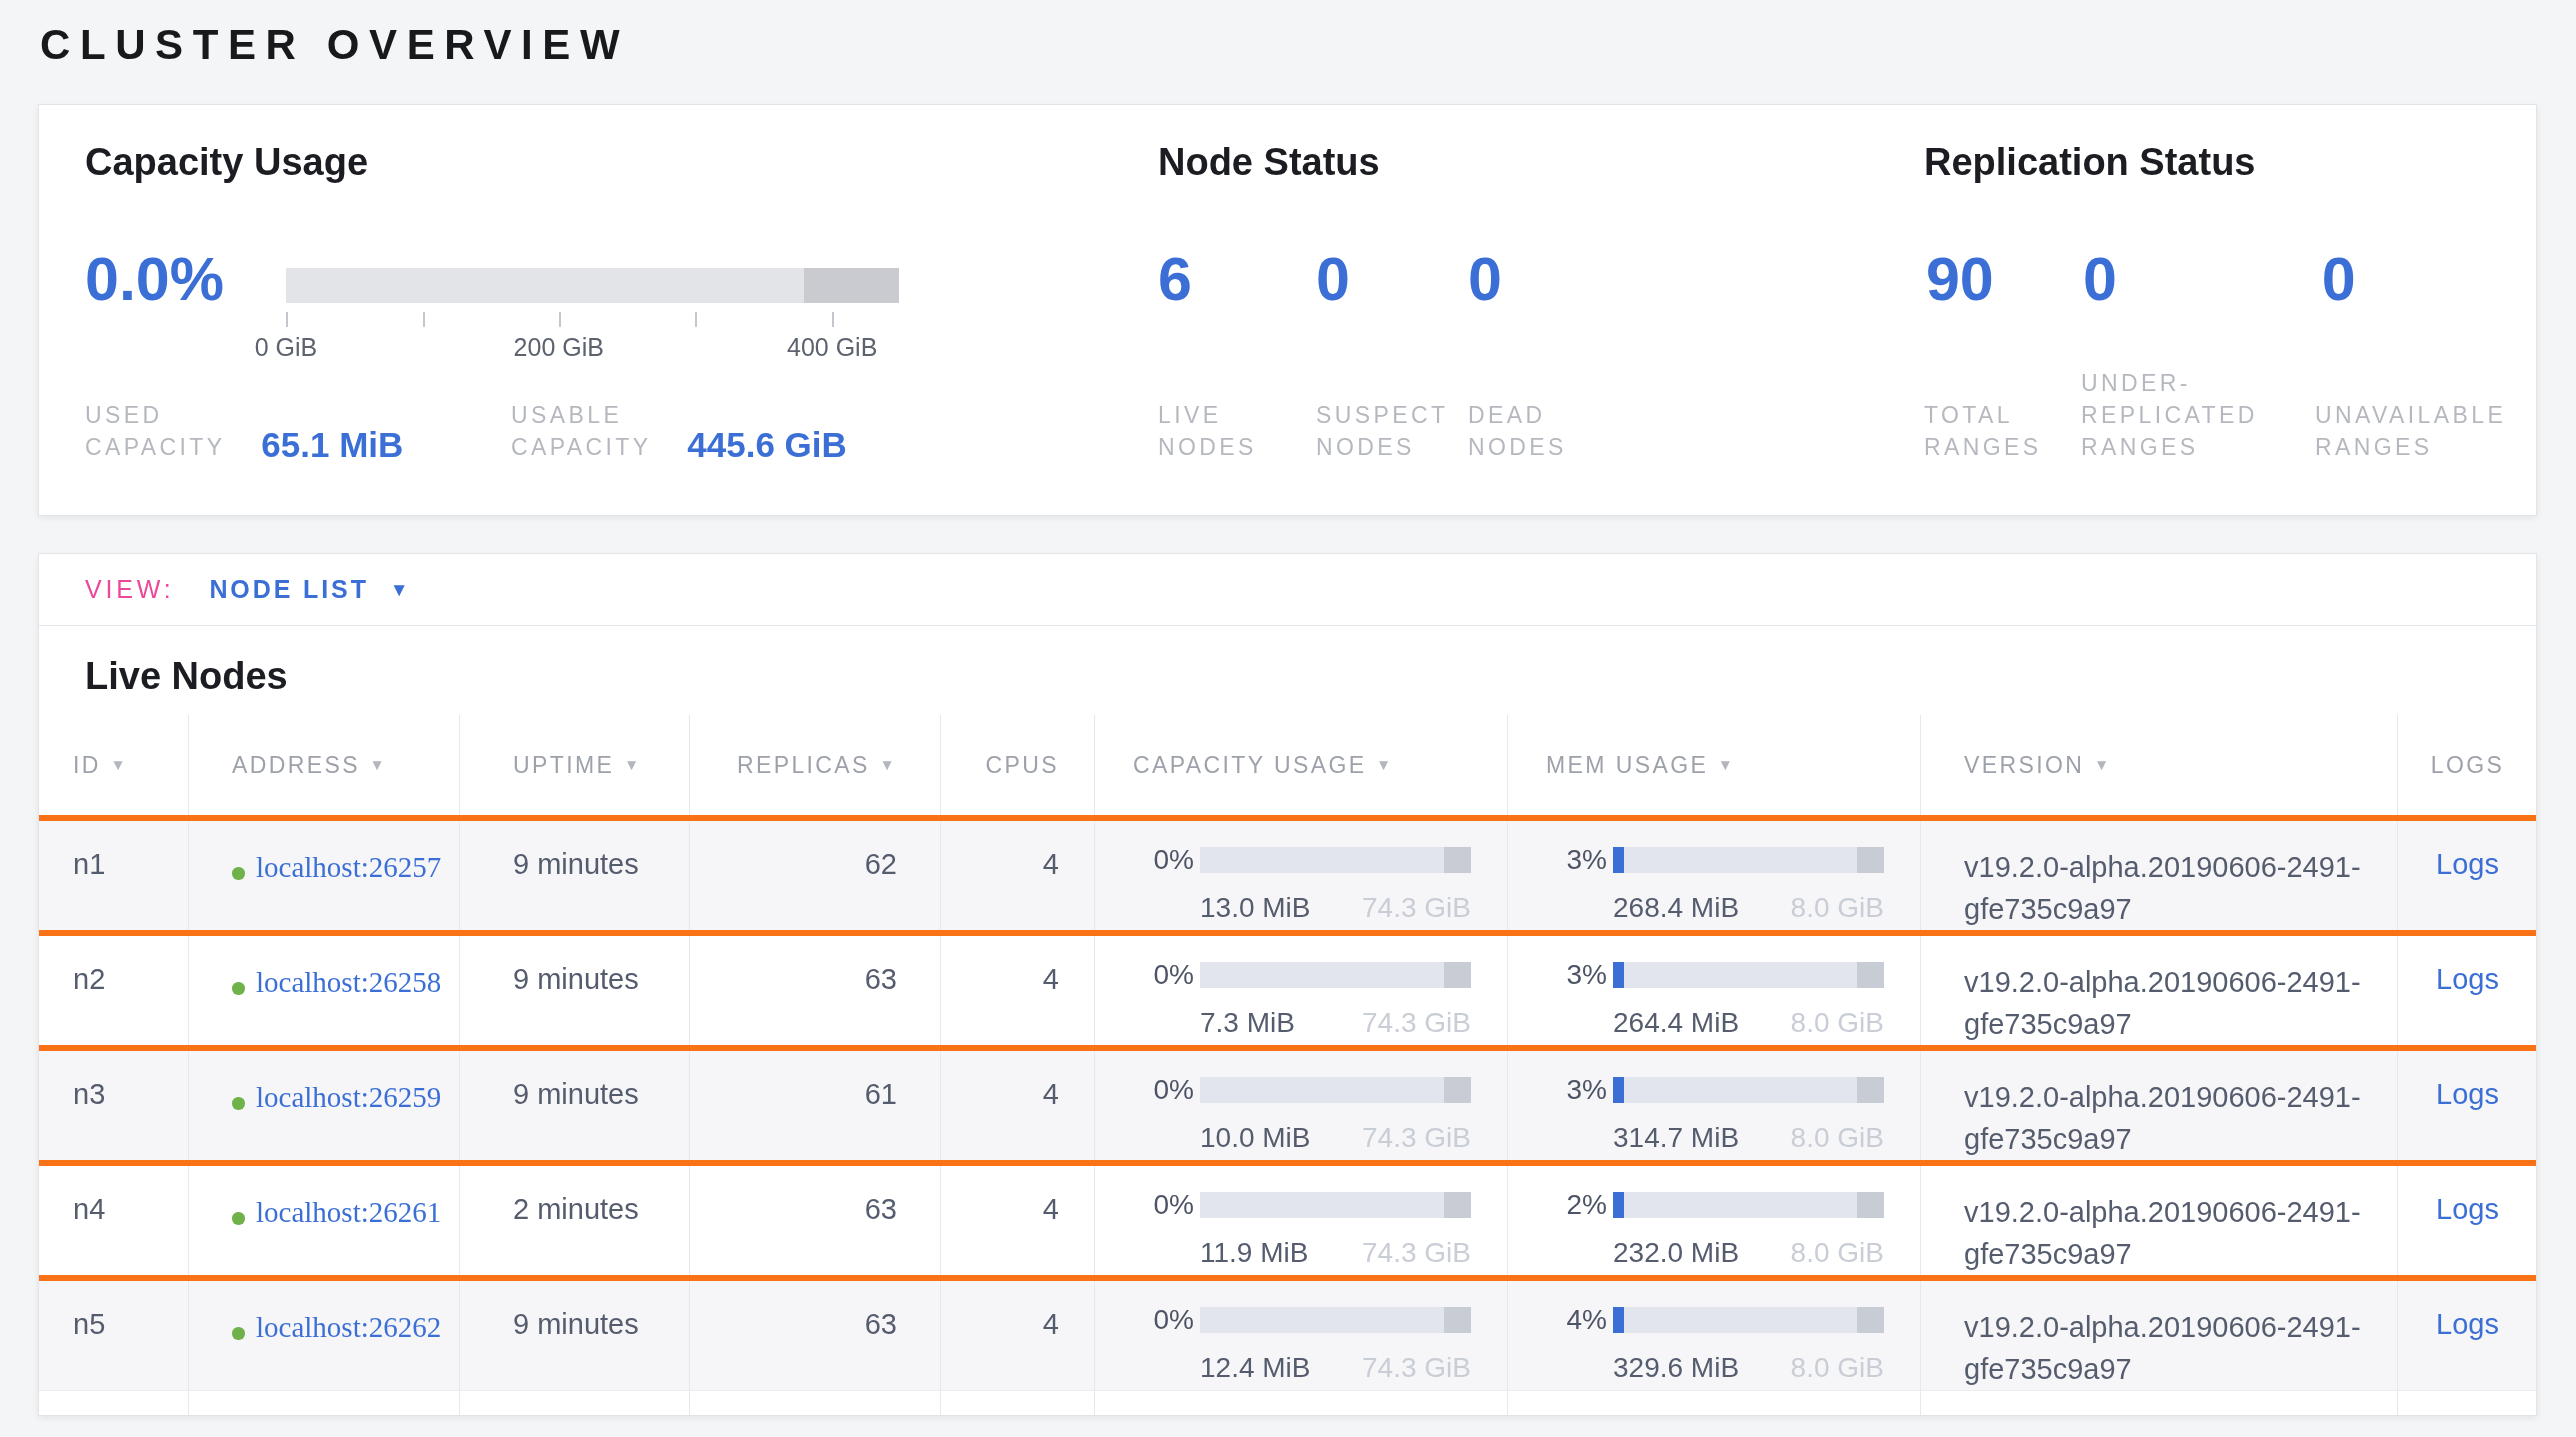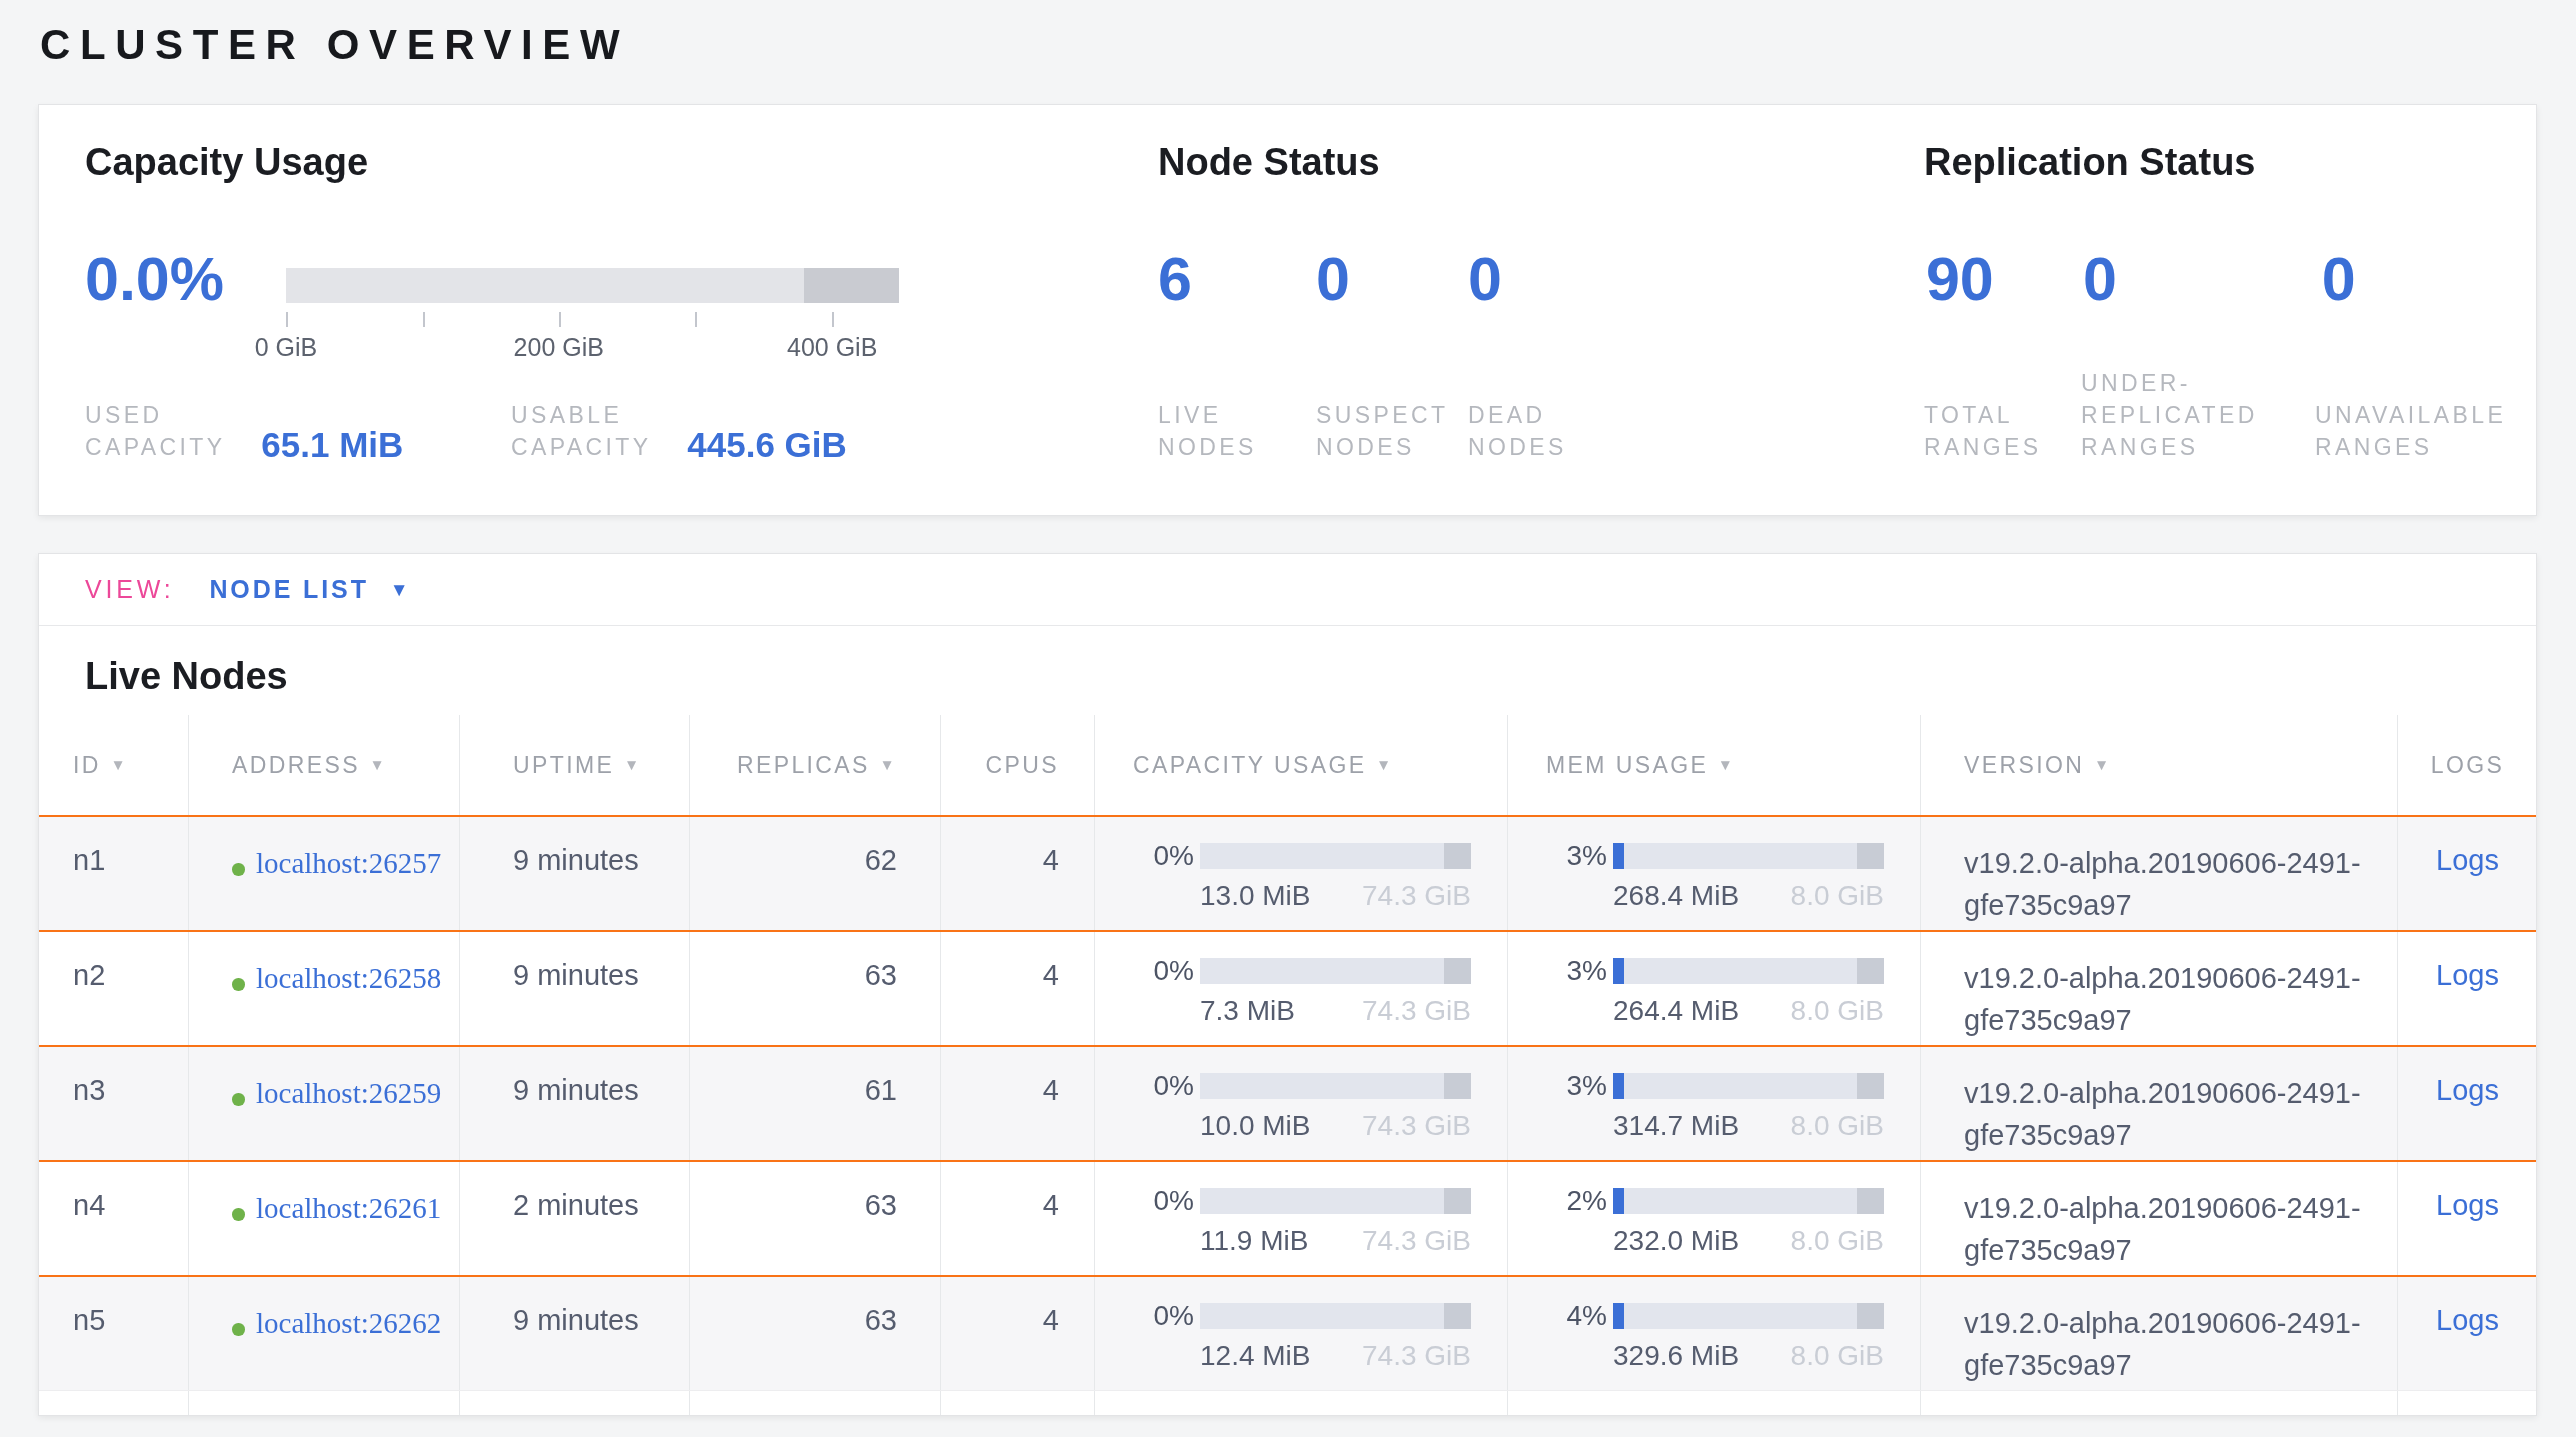--- a/index.html
+++ b/index.html
@@ -85,21 +85,21 @@
   .section-title-wrap { height: 89px; padding: 29px 0 0 46px; }
   .section-title { font-size: 38px; font-weight: 700; color: #1b1d22; }
 
   
   .trow {
     display: grid;
     grid-template-columns: 150px 271px 230px 251px 154px 413px 413px 477px 139px;
     width: 2499px;
   }
   .thead { height: 100px; background: #ffffff; }
-  .tbody-row { height: 115px; border-top: 2px solid #f97316; }
+  .tbody-row { height: 115px; border-top: 6px solid #f97316; }
   .row-alt { background: #f6f6f8; }
   .row-plain { background: #ffffff; }
   .row-stub { height: 28px; background: #ffffff; border-top: 1px solid #ededef; }
 
   .cell { border-right: 1px solid #e6e8ea; height: 100%; }
   .cell:last-child { border-right: none; }
 
   .hcell {
     display: flex; align-items: center;
     font-size: 23px; letter-spacing: 2.4px; color: #9da1a9;
@@ -135,21 +135,21 @@
   .barline { display: flex; align-items: center; }
   .pct {
     width: 61px; text-align: right; margin-right: 5.8px;
     font-size: 28px; color: #4d5465;
   }
   .bar { position: relative; width: 271px; height: 26px; background: #e2e5ed; }
   .bar-endseg { position: absolute; right: 0; top: 0; bottom: 0; width: 10%; background: #c8ccd5; }
   .bar-fill { position: absolute; left: 0; top: 0; bottom: 0; background: #3b6fd6; width: 0; }
   .barvals {
     display: flex; justify-content: space-between;
-    width: 271px; margin-left: 67px; margin-top: 8px;
+    width: 271px; margin-left: 67px; margin-top: 16px;
     font-size: 28px;
   }
   .barval-used { color: #555c6e; }
   .barval-total { color: #c9cdd5; }
 </style>
 </head>
 <body>
 
 <div class="page">
 

